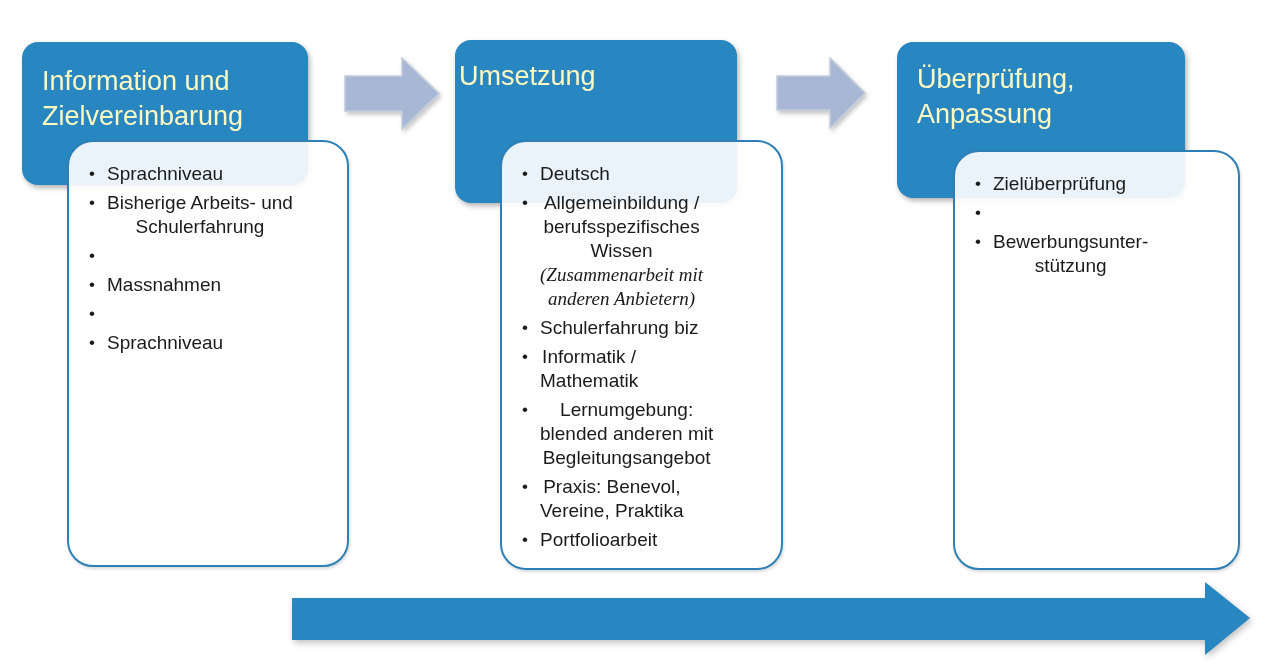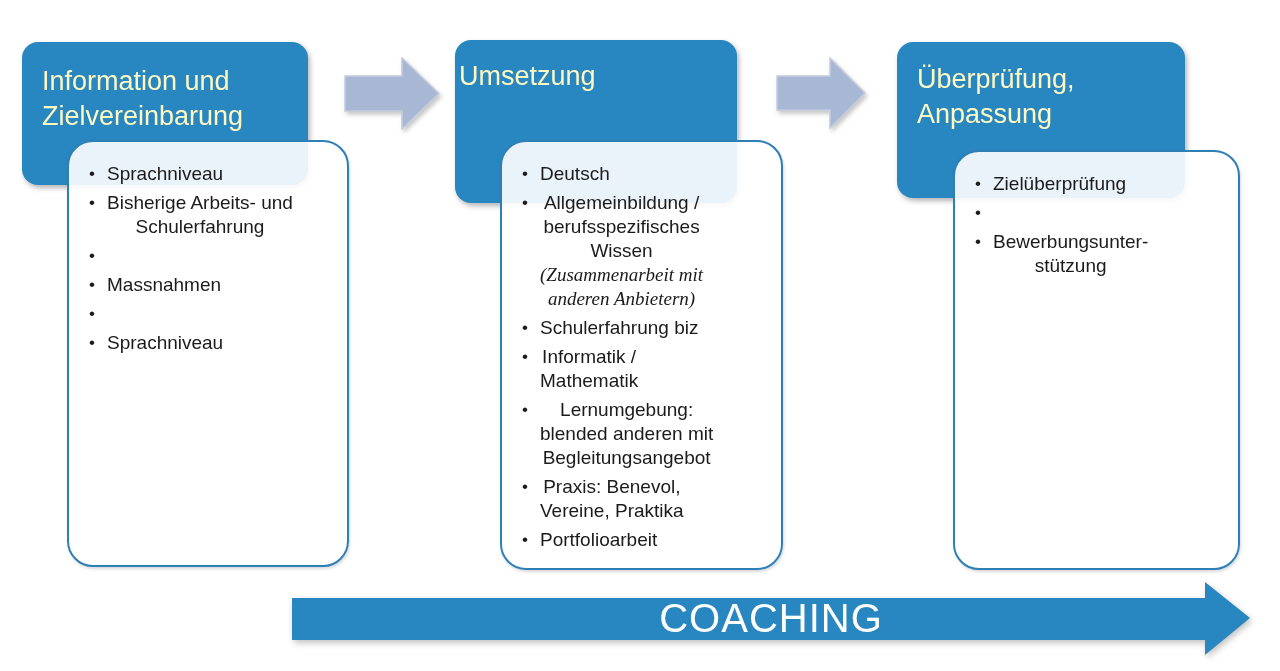--- a/index.html
+++ b/index.html
@@ -203,15 +203,14 @@
           <span class="bullet-marker">•</span>
           <span class="bullet-text">Bewerbungsunter-
 stützung</span>
         </li>
       </ul>
   </div>
 
   <svg class="coaching-arrow" width="958" height="73" viewBox="0 0 958 73">
     <polygon points="0,16 913,16 913,0 958,36 913,73 913,58 0,58"></polygon>
   </svg>
-  <div class="coaching-label">COACHING</div>
 
 </div>
 
 </body></html>

